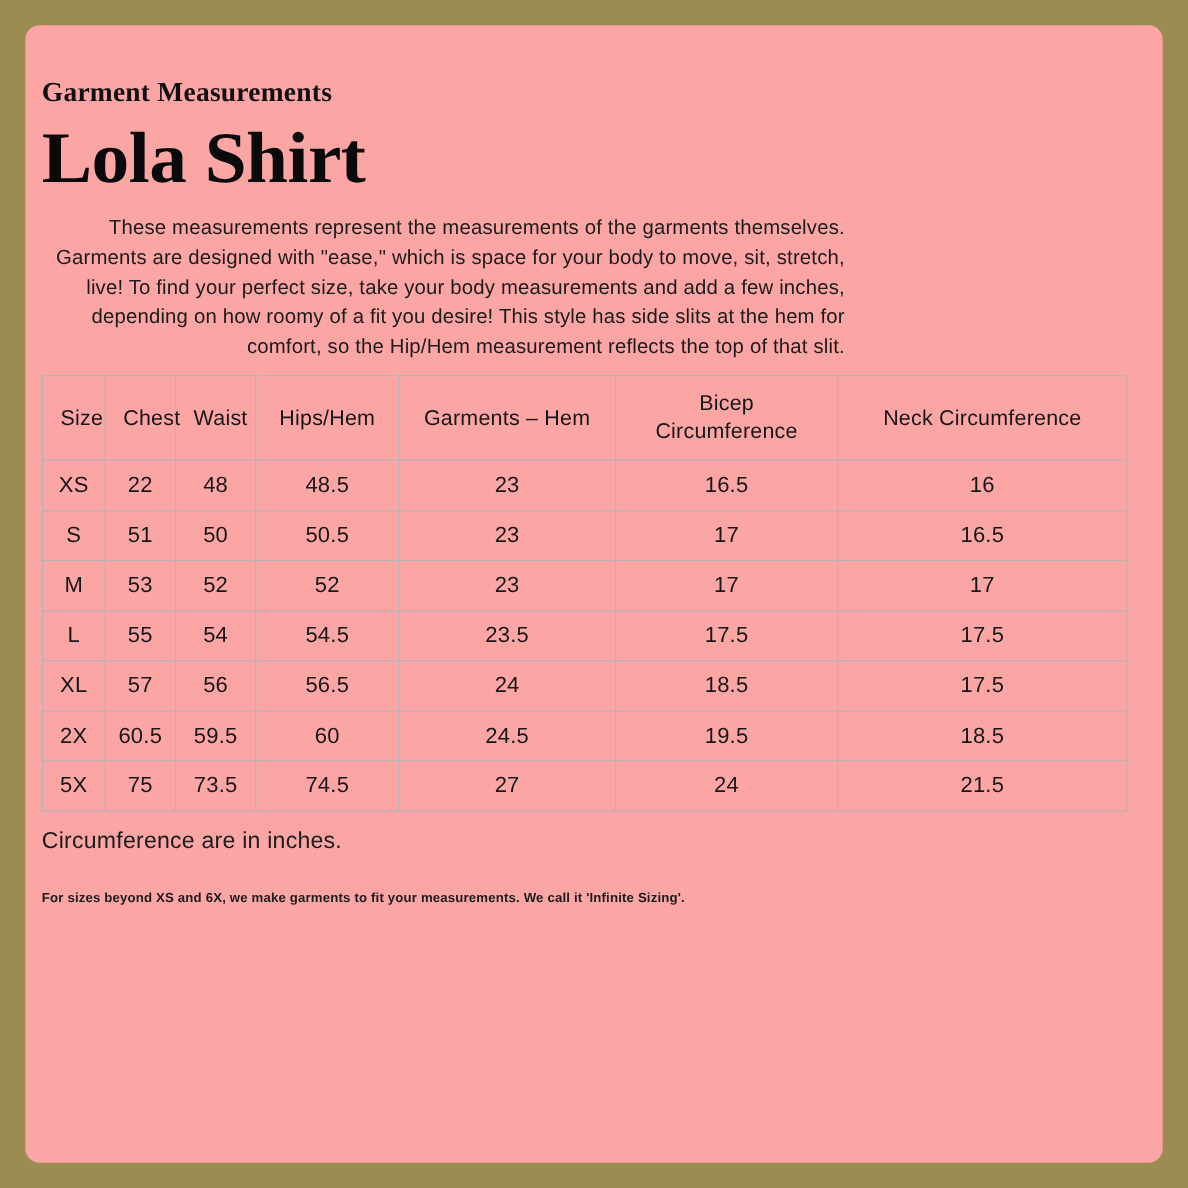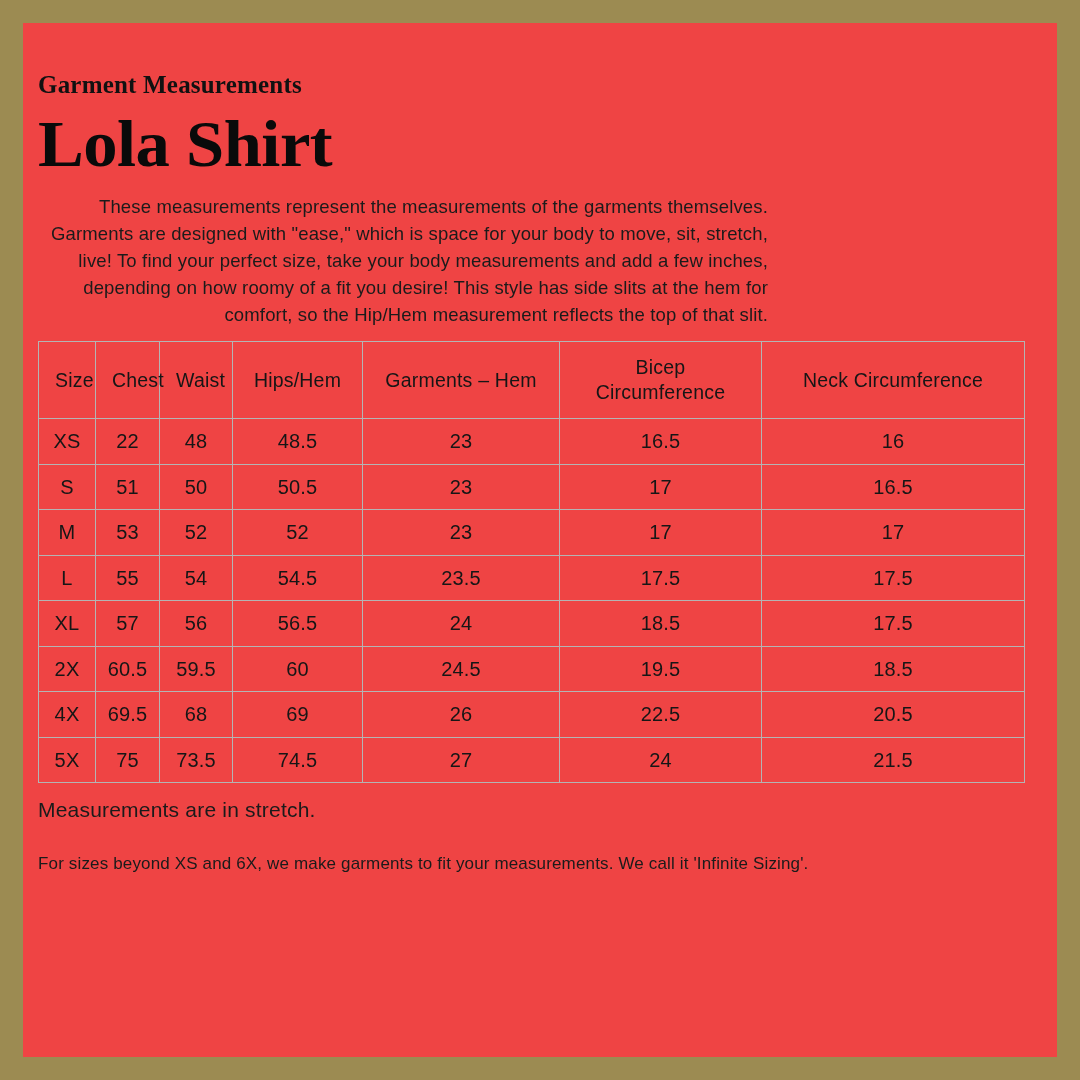--- a/index.html
+++ b/index.html
@@ -13,23 +13,24 @@
     background: #9c8b52;
     font-family: "Liberation Sans", sans-serif;
     overflow: hidden;
   }
   #page {
     position: absolute;
     left: 23px;
     top: 23px;
     width: 1034px;
     height: 1034px;
-    background: #ef4444;
+    background: #fca5a5;
     box-sizing: border-box;
     overflow: hidden;
+    border-radius: 13px;
   }
   #inner {
     position: absolute;
     left: 15px;
     top: 0;
     width: 1004px;
     height: 1034px;
   }
 
   
@@ -107,23 +108,24 @@
   .note-units {
     margin: 0;
     padding-top: 15px;
     font-size: 21px;
     color: #1b1b1b;
     letter-spacing: 0.2px;
   }
   .note-infinite {
     margin: 0;
     padding-top: 32px;
-    font-size: 17px;
+    font-size: 12px;
     color: #1b1b1b;
     letter-spacing: 0.15px;
+    font-weight: bold;
   }
 </style>
 </head>
 <body>
 
 <div id="page">
   <div id="inner">
 
     <p class="eyebrow">Garment Measurements</p>
 
@@ -202,39 +204,30 @@
           <tr>
             <td>2X</td>
             <td>60.5</td>
             <td>59.5</td>
             <td>60</td>
             <td>24.5</td>
             <td>19.5</td>
             <td>18.5</td>
           </tr>
           <tr>
-            <td>4X</td>
-            <td>69.5</td>
-            <td>68</td>
-            <td>69</td>
-            <td>26</td>
-            <td>22.5</td>
-            <td>20.5</td>
-          </tr>
-          <tr>
             <td>5X</td>
             <td>75</td>
             <td>73.5</td>
             <td>74.5</td>
             <td>27</td>
             <td>24</td>
             <td>21.5</td>
           </tr>
         </tbody>
       </table>
     </div>
 
-    <p class="note-units">Measurements are in stretch.</p>
+    <p class="note-units">Circumference are in inches.</p>
 
     <p class="note-infinite">For sizes beyond XS and 6X, we make garments to fit your measurements. We call it 'Infinite Sizing'.</p>
 
   </div>
 </div>
 
 </body></html>

